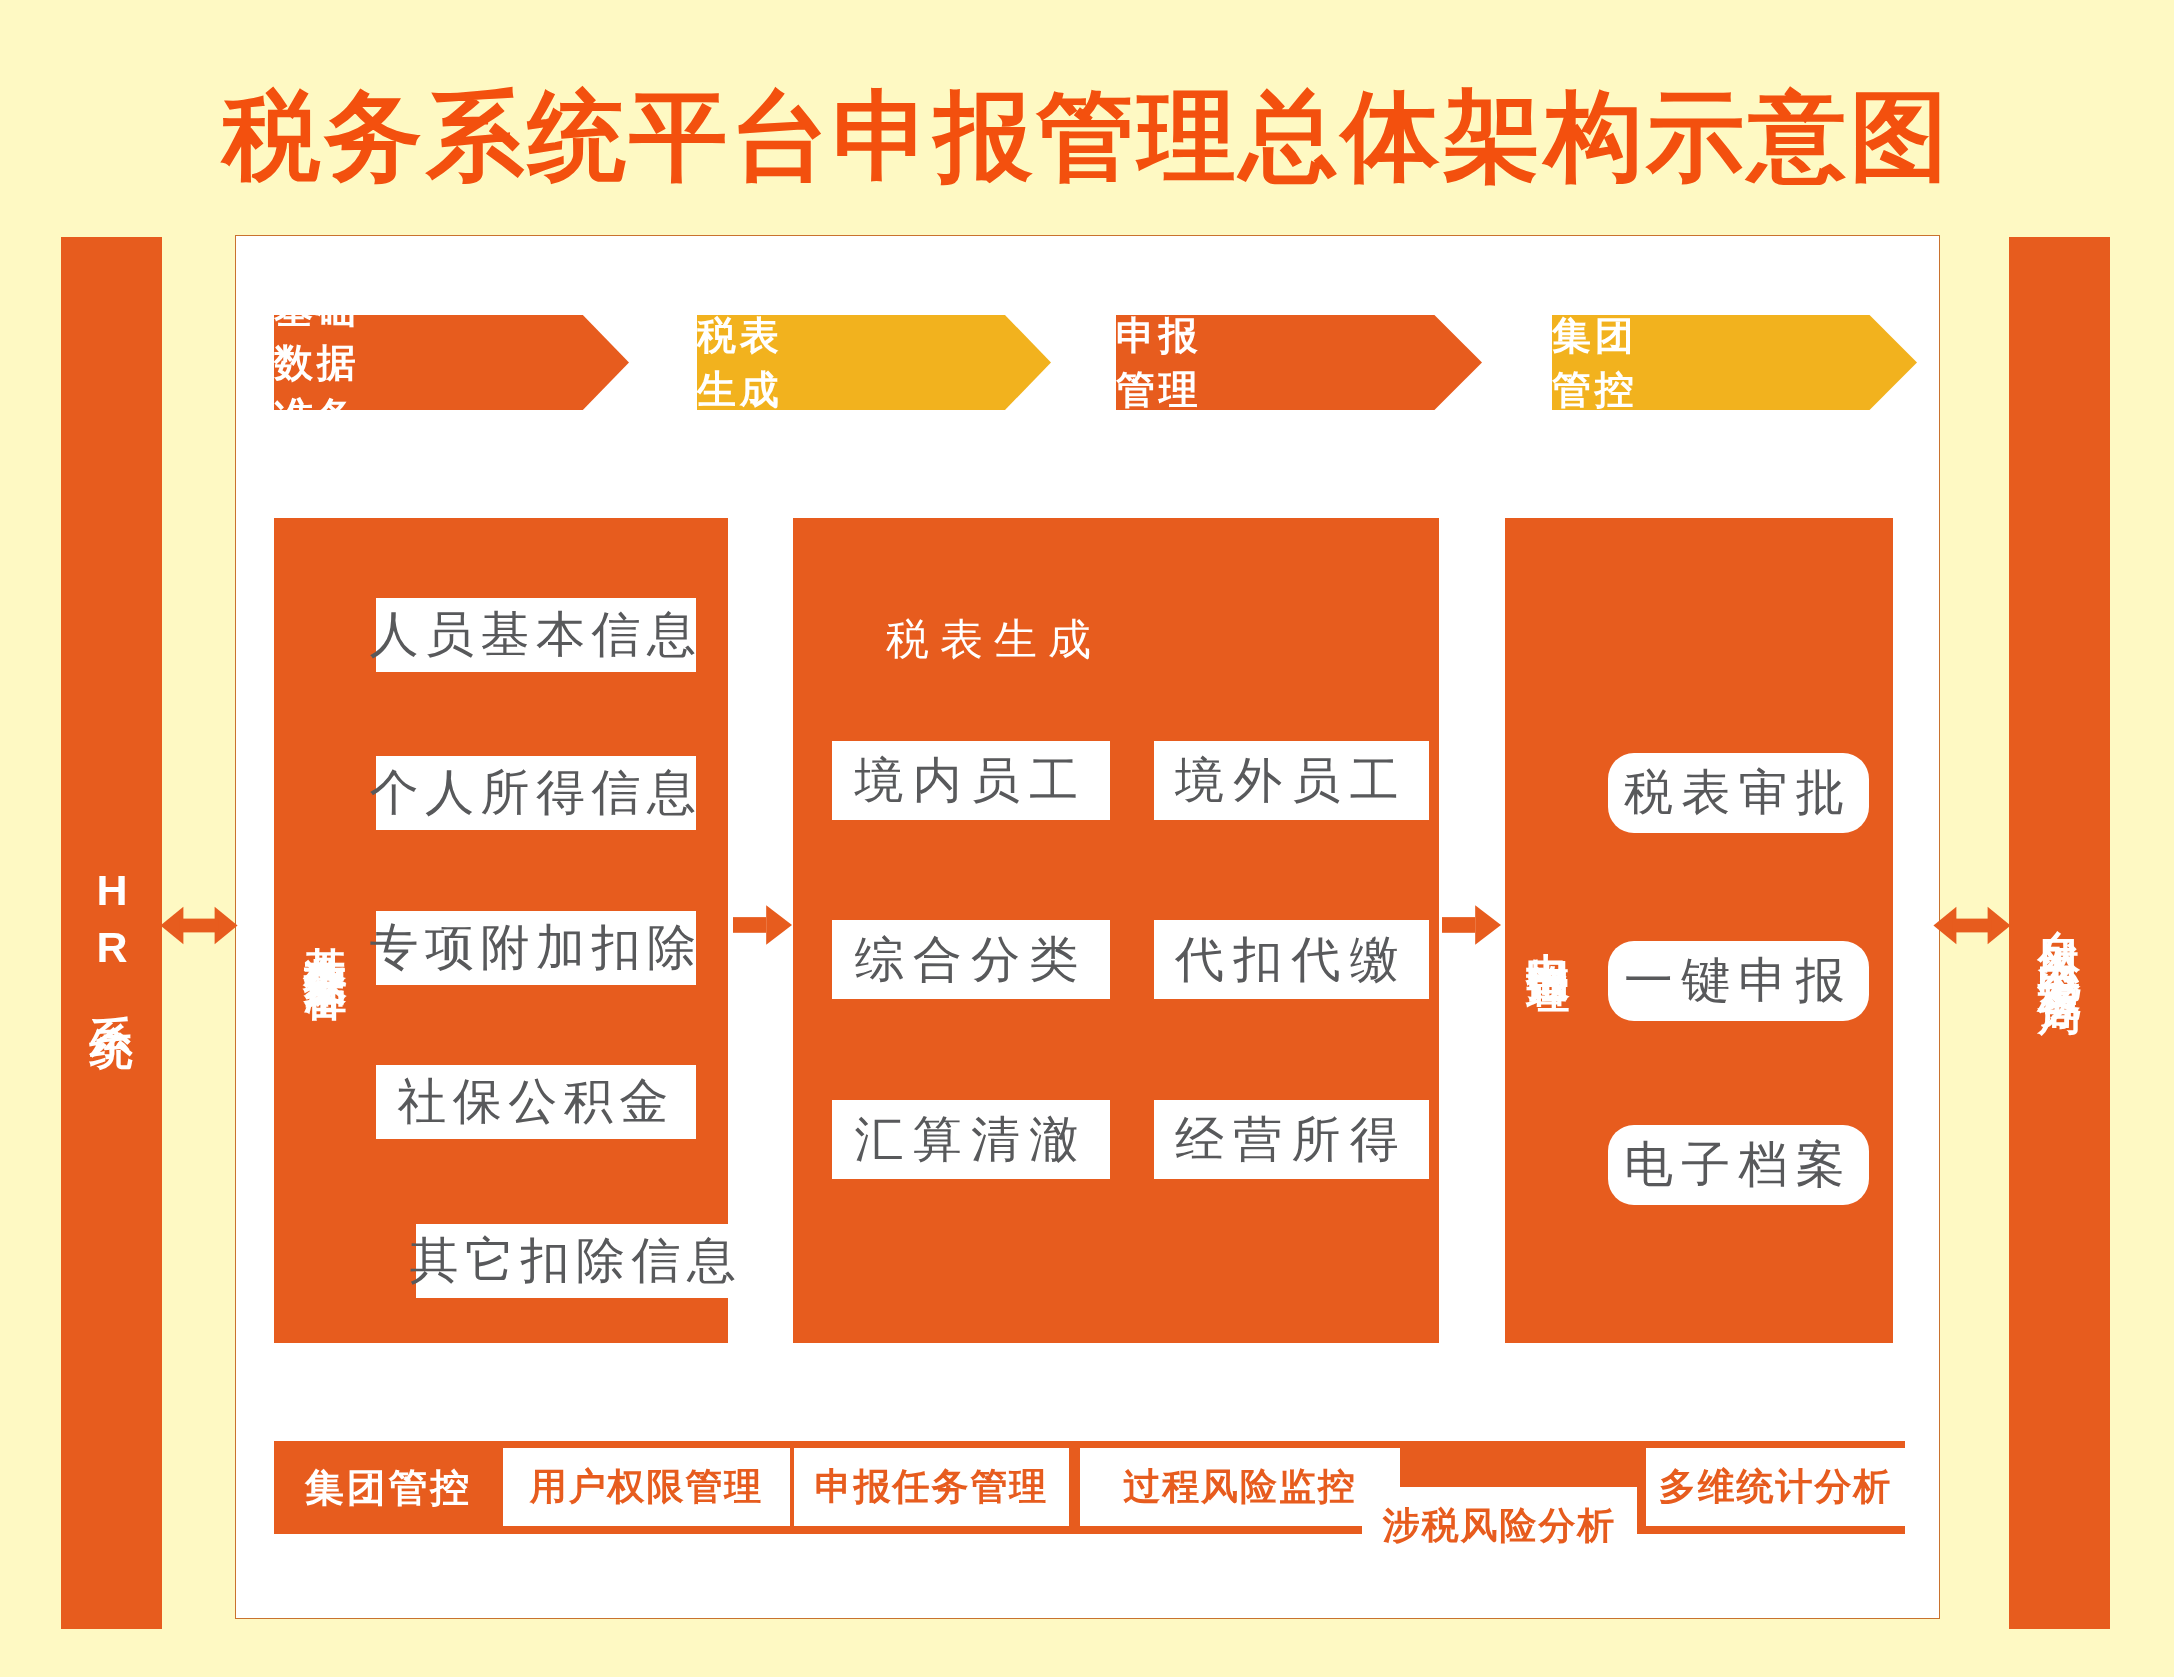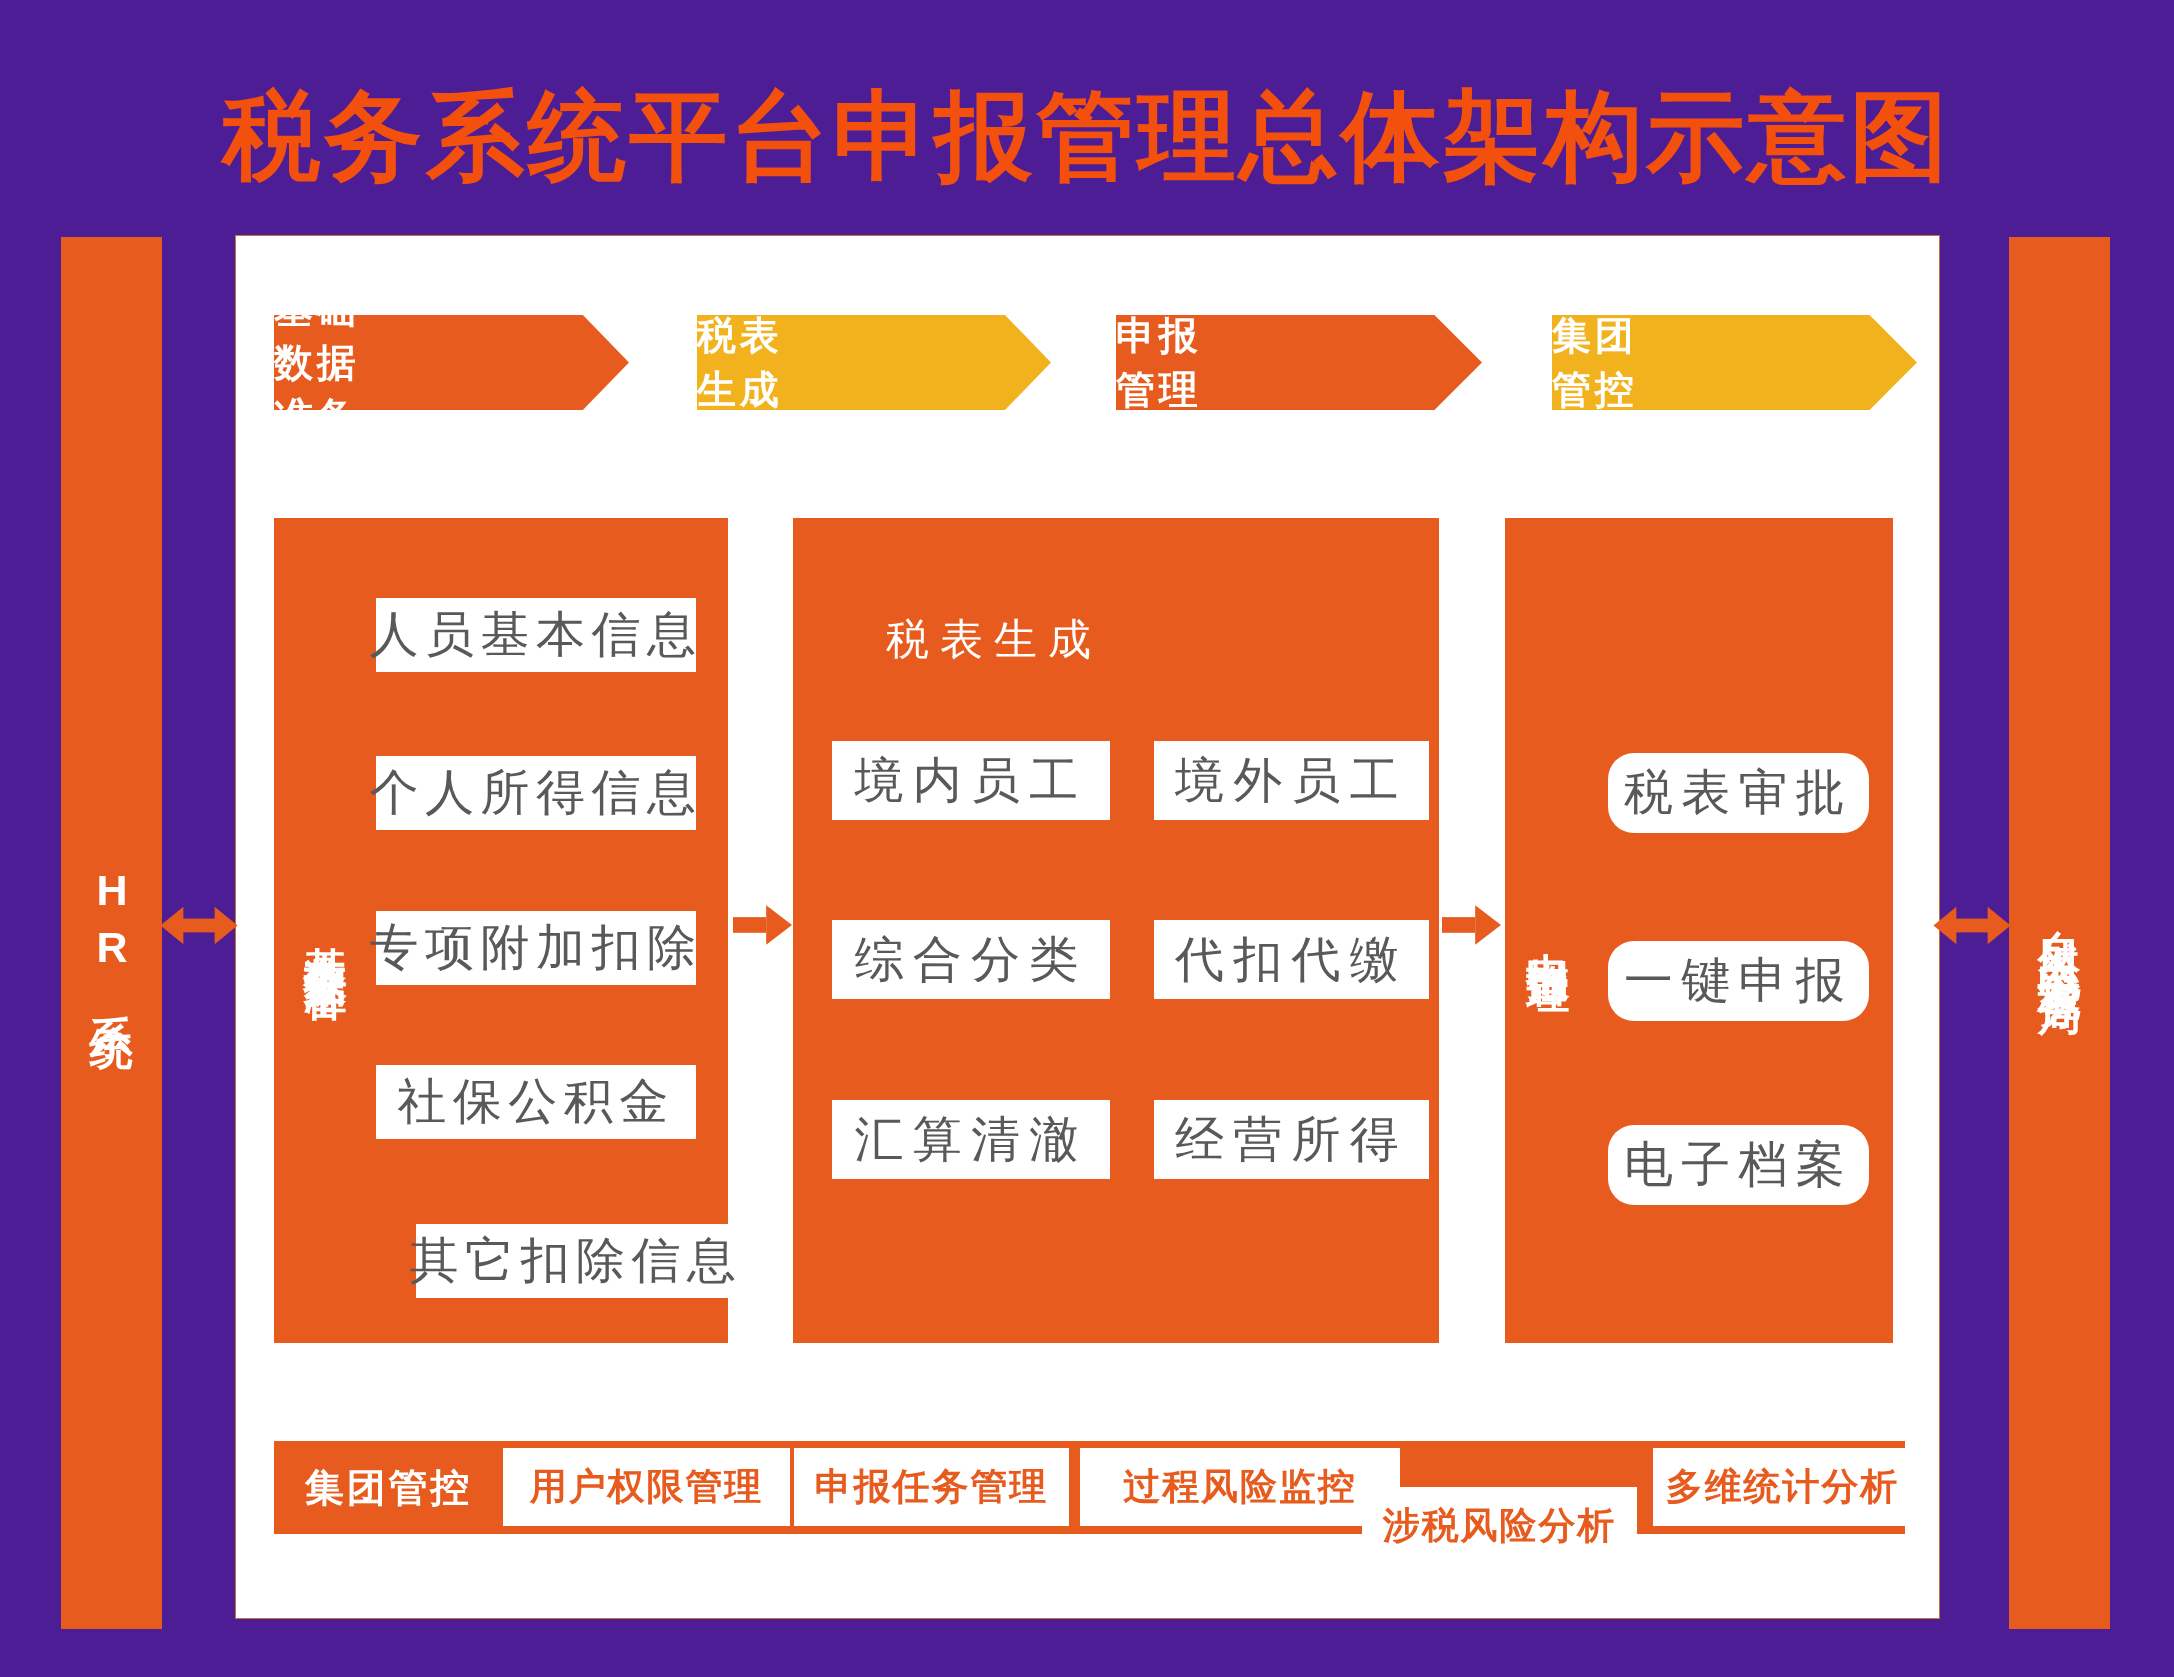--- a/index.html
+++ b/index.html
@@ -6,21 +6,21 @@
     --orange:#E75C1E;
     --yellow:#F2B21E;
     --title:#F3500E;
     --gray_text:#58595B;
     --border:#C9722E;
     --white:#FFFFFF;
   }
   *{margin:0;padding:0;box-sizing:border-box;}
   html,body{background:#fff;}
   body{font-family:"Liberation Sans","DejaVu Sans",sans-serif;}
-  #canvas{position:relative;width:2174px;height:1677px;background:#4c1d95;overflow:hidden;}
+  #canvas{position:relative;width:2174px;height:1677px;background:#fef9c3;overflow:hidden;}
 
   .page-title{
     position:absolute;top:78px;left:0;width:100%;
     text-align:center;font-size:98px;font-weight:bold;
     color:var(--title);letter-spacing:3.7px;line-height:1.2;
   }
 
   
   .main-frame{
     position:absolute;left:235px;top:235px;width:1705px;height:1384px;
@@ -107,21 +107,21 @@
   }
   .bottom-box{
     position:absolute;top:7.4px;height:78px;background:#fff;
     display:flex;align-items:center;justify-content:center;
     color:var(--orange);font-size:37px;font-weight:bold;letter-spacing:1.9px;white-space:nowrap;
   }
   .bb1{left:229px;width:287px;font-family:Liberation Serif, serif;}
   .bb2{left:520px;width:275px;}
   .bb3{left:806px;width:320px;}
   .bb4{left:1088px;width:275px;margin-top:39px;}
-  .bb5{left:1372px;width:259px;margin-left:7px;}
+  .bb5{left:1372px;width:259px;}
 </style>
 </head>
 <body>
 
 <div id="canvas">
 
   <div class="page-title">税务系统平台申报管理总体架构示意图</div>
 
   <div class="side-bar left">
     <span class="v-text">HR系统</span>

